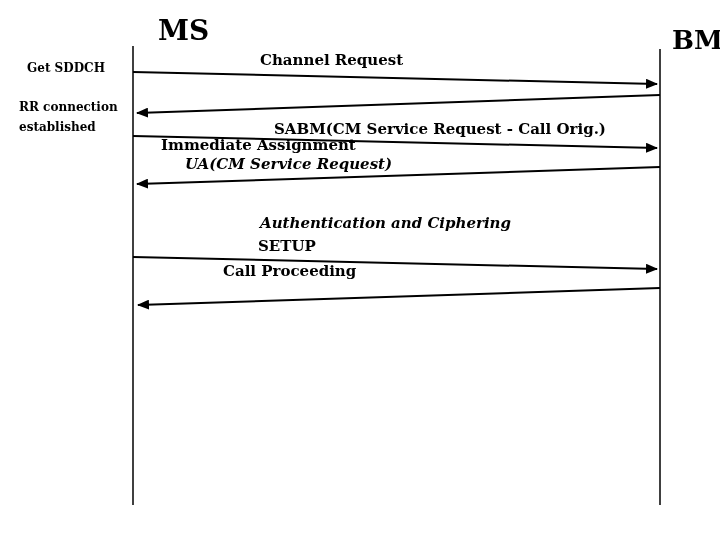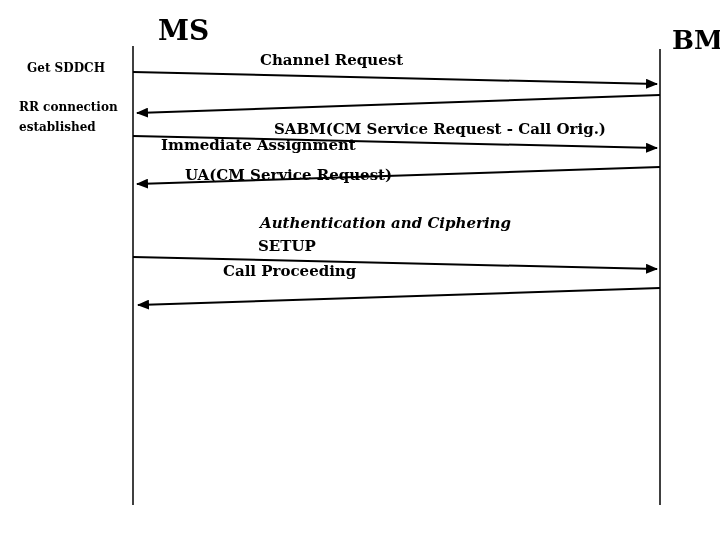--- a/index.html
+++ b/index.html
@@ -44,20 +44,20 @@
     <line x1="133" y1="136" x2="657" y2="148" stroke="#000000" stroke-width="2" marker-end="url(#arrowhead)"></line>
     <line x1="660" y1="167" x2="137" y2="184" stroke="#000000" stroke-width="2" marker-end="url(#arrowhead)"></line>
     <line x1="133" y1="257" x2="657" y2="269" stroke="#000000" stroke-width="2" marker-end="url(#arrowhead)"></line>
     <line x1="660" y1="288" x2="138" y2="305" stroke="#000000" stroke-width="2" marker-end="url(#arrowhead)"></line>
   </svg>
 
 <div>
     <div class="msg-label" style="left: 260px; top: 53px;">Channel Request</div>
     <div class="msg-label" style="left: 161px; top: 90px; margin-top: 48px;">Immediate Assignment</div>
     <div class="msg-label" style="left: 260px; top: 122px; margin-left: 14px;">SABM(CM Service Request - Call Orig.)</div>
-    <div class="msg-label" style="left: 185px; top: 168px;">UA(CM Service Request)</div>
+    <div class="msg-label" style="left: 185px; top: 157px; font-style: italic;">UA(CM Service Request)</div>
     <div class="msg-label" style="left: 258px; top: 239px;">SETUP</div>
     <div class="msg-label" style="left: 223px; top: 264px;">Call Proceeding</div>
     <div class="msg-label italic" style="left: 260px; top: 216px;">Authentication and Ciphering</div>
     <div class="side-note" style="left: 27px; top: 62px;">Get SDDCH</div>
     <div class="side-note" style="left: 19px; top: 101px;">RR connection</div>
     <div class="side-note" style="left: 19px; top: 121px;">established</div>
   </div>
 
 </body></html>

